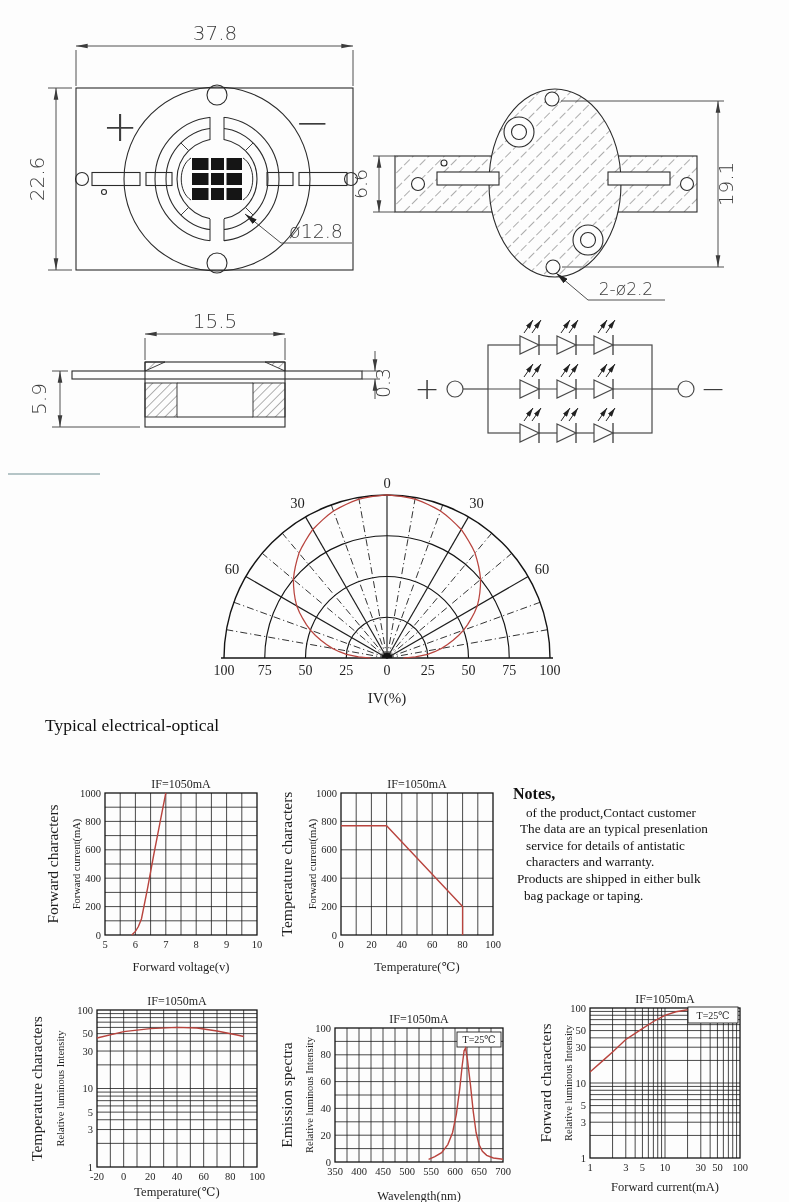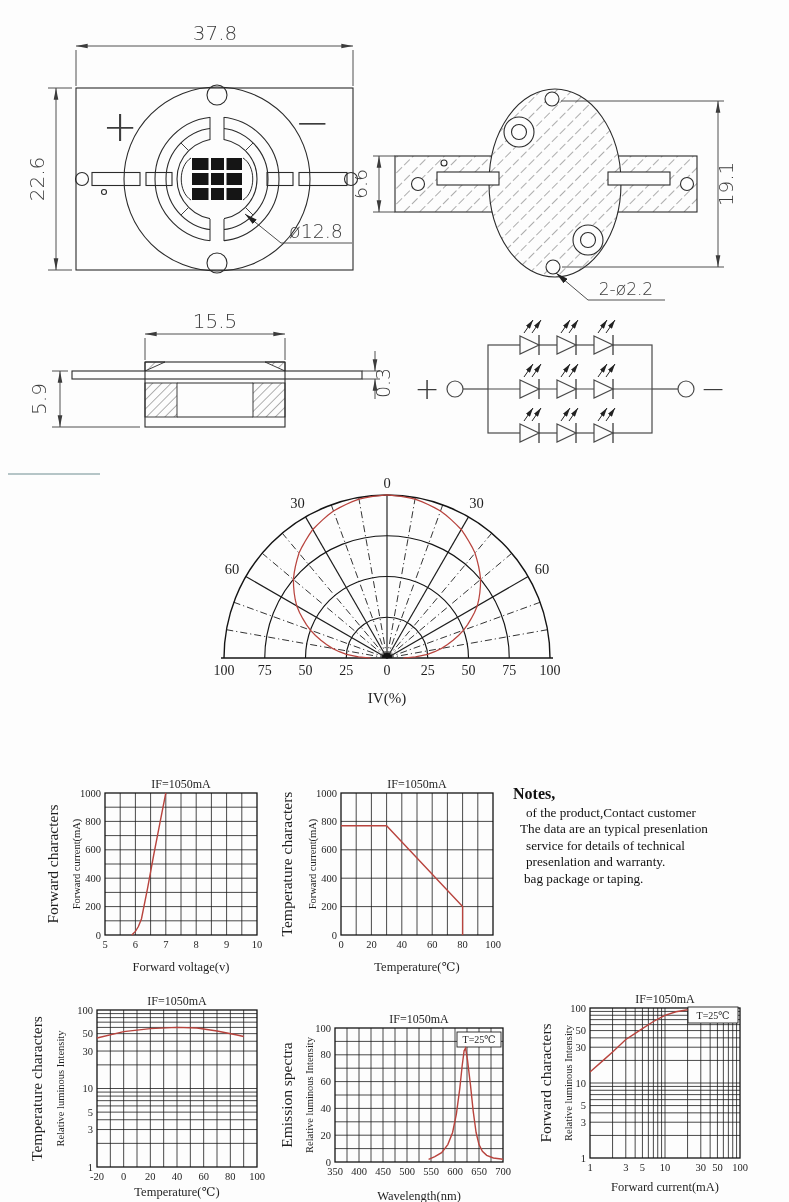--- a/index.html
+++ b/index.html
@@ -302,20 +302,21 @@
       <text x="305.5" y="201" font-size="14" text-anchor="middle" fill="#1f1f1f" font-family="&quot;Liberation Serif&quot;,&quot;DejaVu Serif&quot;,serif">50</text>
       <text x="346.25" y="201" font-size="14" text-anchor="middle" fill="#1f1f1f" font-family="&quot;Liberation Serif&quot;,&quot;DejaVu Serif&quot;,serif">75</text>
       <text x="387" y="201" font-size="14" text-anchor="middle" fill="#1f1f1f" font-family="&quot;Liberation Serif&quot;,&quot;DejaVu Serif&quot;,serif">100</text>
       <text x="224" y="229" font-size="15" text-anchor="middle" fill="#1f1f1f" font-family="&quot;Liberation Serif&quot;,&quot;DejaVu Serif&quot;,serif">IV(%)</text>
       <path d="M207.7,184.0 L195.5,182.8 L183.4,180.4 L176.3,177.7 L169.4,174.4 L163.5,170.6 L157.9,166.3 L152.5,161.5 L147.4,156.1 L143.4,150.6 L139.8,144.7 L136.5,138.5 L133.7,131.8 L132.2,125.5 L131.2,119.0 L130.6,112.3 L130.4,105.4 L131.2,98.9 L132.4,92.4 L134.0,85.8 L136.0,79.1 L138.9,73.1 L142.2,67.2 L145.8,61.3 L149.8,55.5 L154.6,50.6 L159.6,45.9 L164.9,41.3 L170.5,37.0 L176.6,33.6 L182.9,30.5 L189.3,27.6 L196.0,25.1 L202.9,23.6 L209.9,22.4 L216.9,21.6 L224.0,21.0 L231.1,21.6 L238.1,22.4 L245.1,23.6 L252.0,25.1 L258.7,27.6 L265.1,30.5 L271.4,33.6 L277.5,37.0 L283.1,41.3 L288.4,45.9 L293.4,50.6 L298.2,55.5 L302.2,61.3 L305.8,67.2 L309.1,73.1 L312.0,79.1 L314.0,85.8 L315.6,92.4 L316.8,98.9 L317.6,105.4 L317.4,112.3 L316.8,119.0 L315.8,125.5 L314.3,131.8 L311.5,138.5 L308.2,144.7 L304.6,150.6 L300.6,156.1 L295.5,161.5 L290.1,166.3 L284.5,170.6 L278.6,174.4 L271.7,177.7 L264.6,180.4 L252.5,182.8 L240.3,184.0" fill="none" stroke="#b8433d" stroke-width="1.25"></path>
     </svg></div>
 
 <div class="abs" id="divider"></div>
 
 <div class="abs" id="section-title">
+  <div>Typical electrical-optical</div>
 </div>
 
 <div class="chart" style="left: 46px; top: 779px; width: 228px; height: 197px;"><svg width="228" height="197" viewBox="0 0 228 197">
       <line x1="74.2" y1="14" x2="74.2" y2="156" stroke="#1c1c1c" stroke-width="0.8"></line>
       <line x1="89.4" y1="14" x2="89.4" y2="156" stroke="#1c1c1c" stroke-width="0.8"></line>
       <line x1="104.6" y1="14" x2="104.6" y2="156" stroke="#1c1c1c" stroke-width="0.8"></line>
       <line x1="119.80000000000001" y1="14" x2="119.80000000000001" y2="156" stroke="#1c1c1c" stroke-width="0.8"></line>
       <line x1="135" y1="14" x2="135" y2="156" stroke="#1c1c1c" stroke-width="0.8"></line>
       <line x1="150.2" y1="14" x2="150.2" y2="156" stroke="#1c1c1c" stroke-width="0.8"></line>
       <line x1="165.39999999999998" y1="14" x2="165.39999999999998" y2="156" stroke="#1c1c1c" stroke-width="0.8"></line>
@@ -535,17 +536,18 @@
       <rect x="148" y="25" width="50" height="16" fill="#fdfdfd" stroke="#222" stroke-width="0.9"></rect>
       <text x="173" y="37" font-size="10" text-anchor="middle" fill="#1f1f1f" font-family="&quot;Liberation Serif&quot;,&quot;DejaVu Serif&quot;,serif">T=25℃</text>
       <path d="M50.0,90.0 L63.2,78.4 L72.6,69.9 L85.8,57.5 L95.2,51.3 L102.4,46.7 L113.4,39.5 L125.0,33.3 L136.0,29.8 L147.6,27.7" fill="none" stroke="#b8433d" stroke-width="1.4"></path>
     </svg></div>
 
 <div class="abs" id="notes">
   <div class="nh">Notes,</div>
   <div id="notes-body">
       <div style="padding-left: 13px;">of the product,Contact customer</div>
       <div style="padding-left: 7px;">The data are an typical presenlation</div>
-      <div style="padding-left: 13px;">service for details of technical</div>
-      <div style="padding-left: 13px;">presenlation and warranty.</div>
+      <div style="padding-left: 13px;">service for details of antistatic</div>
+      <div style="padding-left: 13px;">characters and warranty.</div>
+      <div style="padding-left: 4px;">Products are shipped in either bulk</div>
       <div style="padding-left: 11px;">bag package or taping.</div>
     </div>
 </div>
 
 </body></html>

